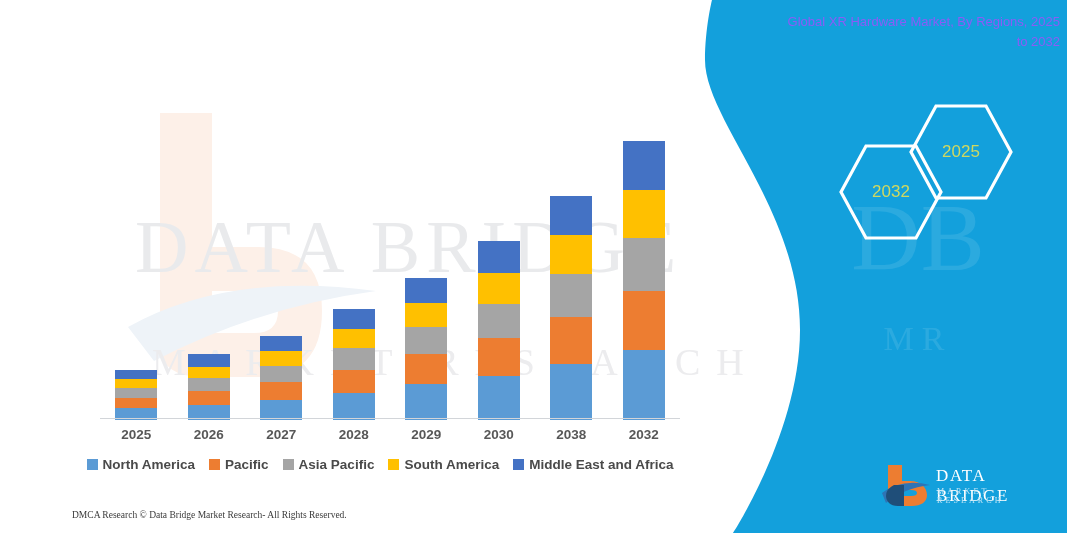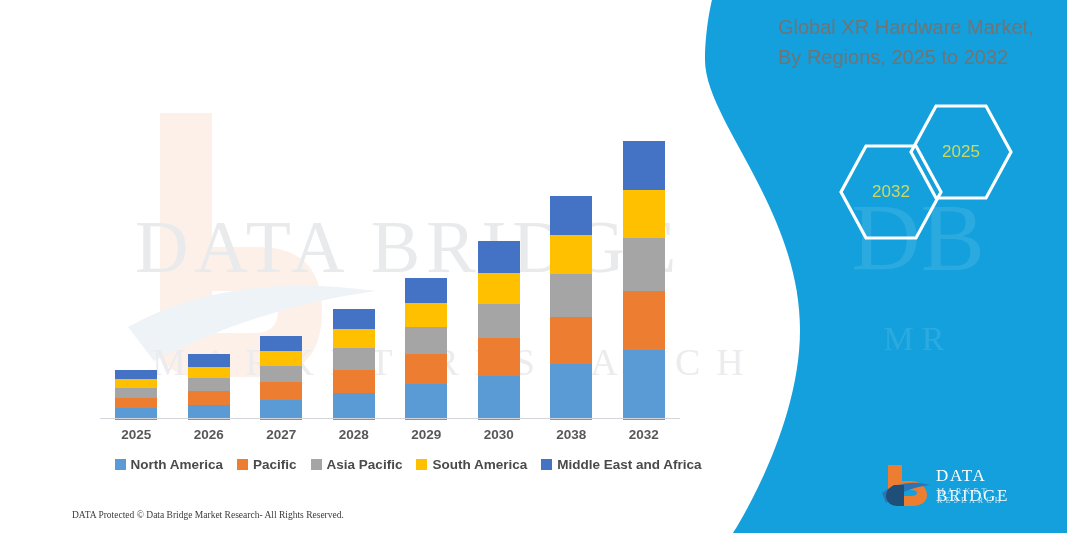--- a/index.html
+++ b/index.html
@@ -116,21 +116,20 @@
 
   
   #legend {
     position: absolute;
     left: 0; top: 457px;
     width: 760px;
     display: flex;
     justify-content: center;
     align-items: center;
     z-index: 3;
-    margin-left: 28px;
   }
   .legend-item {
     display: flex;
     align-items: center;
     margin: 0 7px;
   }
   .legend-swatch {
     width: 11px; height: 11px;
     margin-right: 5px;
   }
@@ -175,24 +174,24 @@
   #panel-content {
     position: absolute;
     left: 770px; top: 0;
     width: 297px; height: 533px;
     z-index: 6;
   }
   #panel-title {
     position: absolute;
     left: 8px; top: 12px;
     width: 282px;
-    text-align: left;
-    font-size: 20px;
+    text-align: right;
+    font-size: 13px;
     line-height: 1.5;
-    color: #737373;
+    color: #8b5cf6;
     font-family: "Liberation Sans", sans-serif;
   }
   .hexagon {
     position: absolute;
     display: flex;
     align-items: center;
     justify-content: center;
   }
   .hex-label {
     position: relative;
@@ -349,21 +348,21 @@
       <div class="legend-item">
         <span class="legend-swatch" style="background: rgb(255, 192, 0);"></span>
         <span class="legend-label">South America</span>
       </div>
       <div class="legend-item">
         <span class="legend-swatch" style="background: rgb(68, 114, 196);"></span>
         <span class="legend-label">Middle East and Africa</span>
       </div>
     </div>
 
-  <div id="footer-left">DATA Protected © Data Bridge Market Research-  All Rights Reserved.</div>
+  <div id="footer-left">DMCA Research © Data Bridge Market Research-  All Rights Reserved.</div>
 </div>
 
 <div id="blue-panel">
   <svg width="1067" height="533" viewBox="0 0 1067 533">
     <path id="panel-path" d="M1067 0 L1067 533 L733 533 C733 533 800 430 800 330 C800 210 705 120 705 60 C705 28 712 0 712 0 Z" fill="#13A0DC"></path>
   </svg>
 </div>
 
 <div id="panel-content">
   <svg id="panel-wm" viewBox="0 0 297 260">

